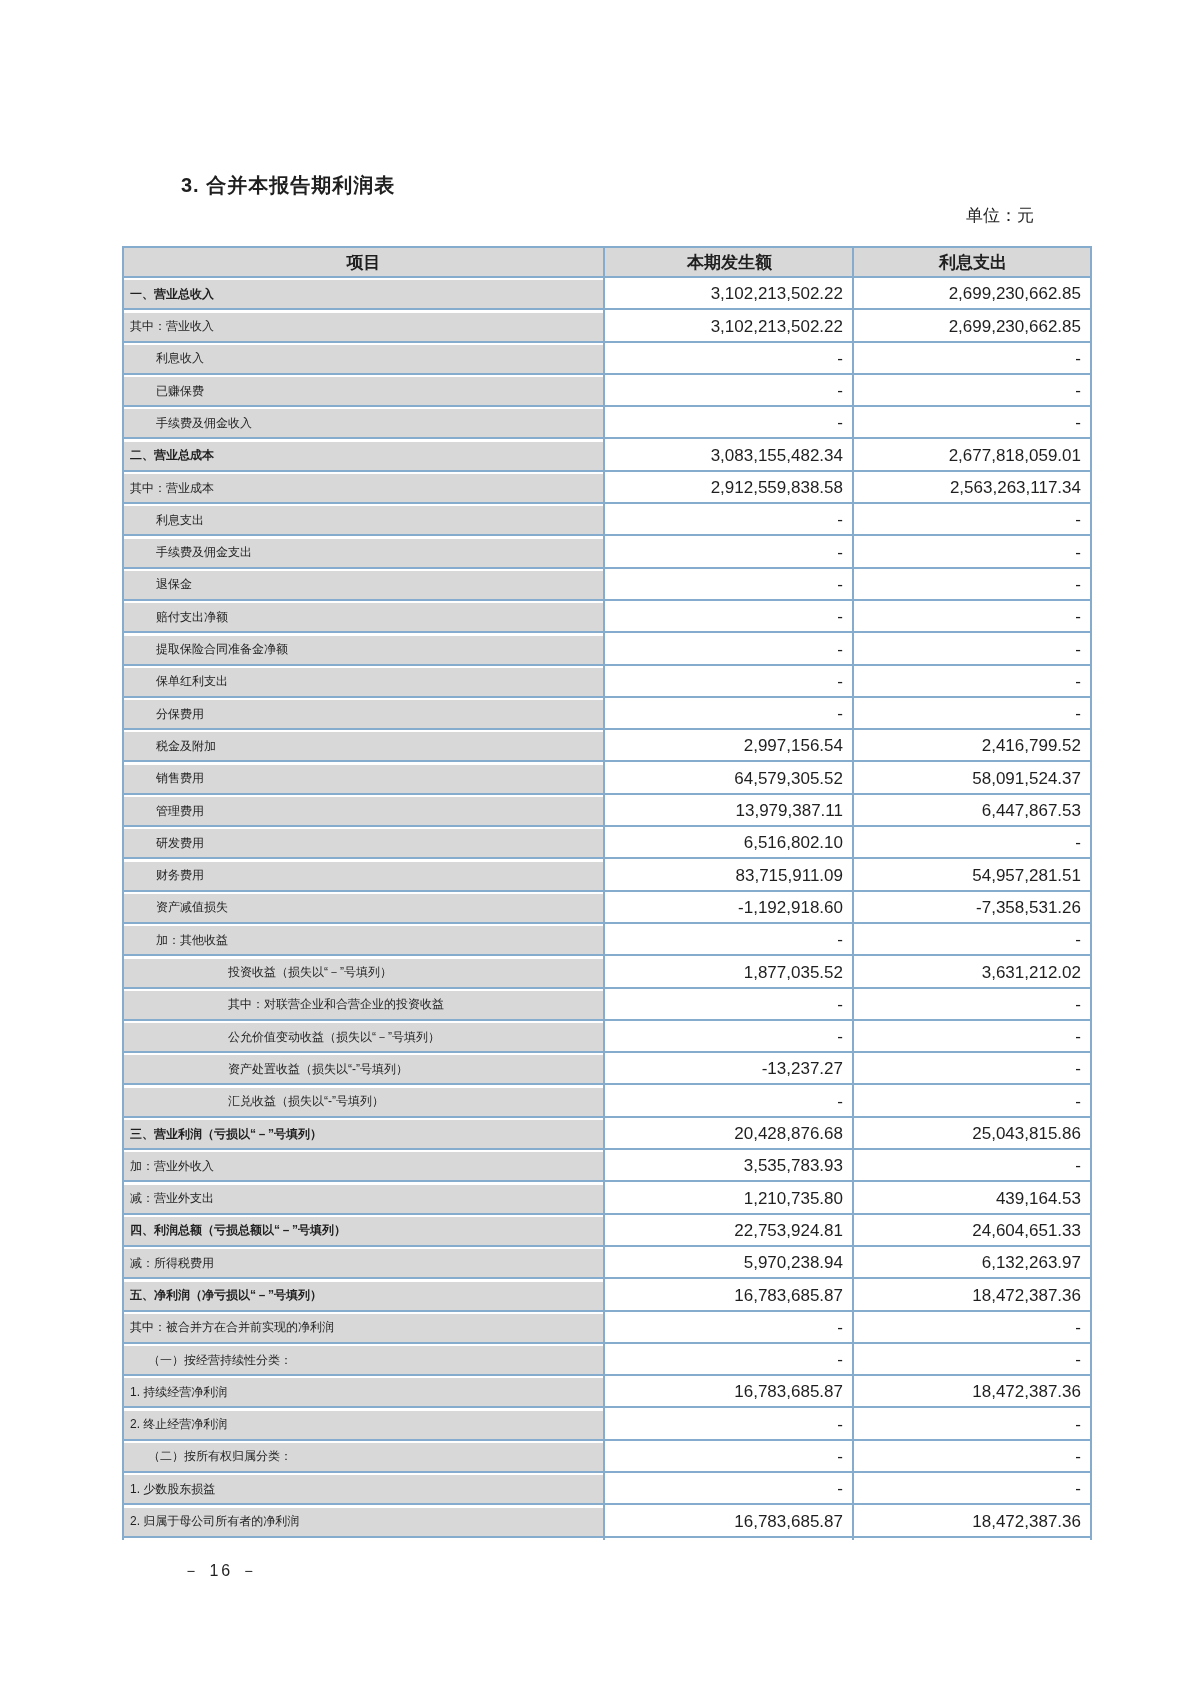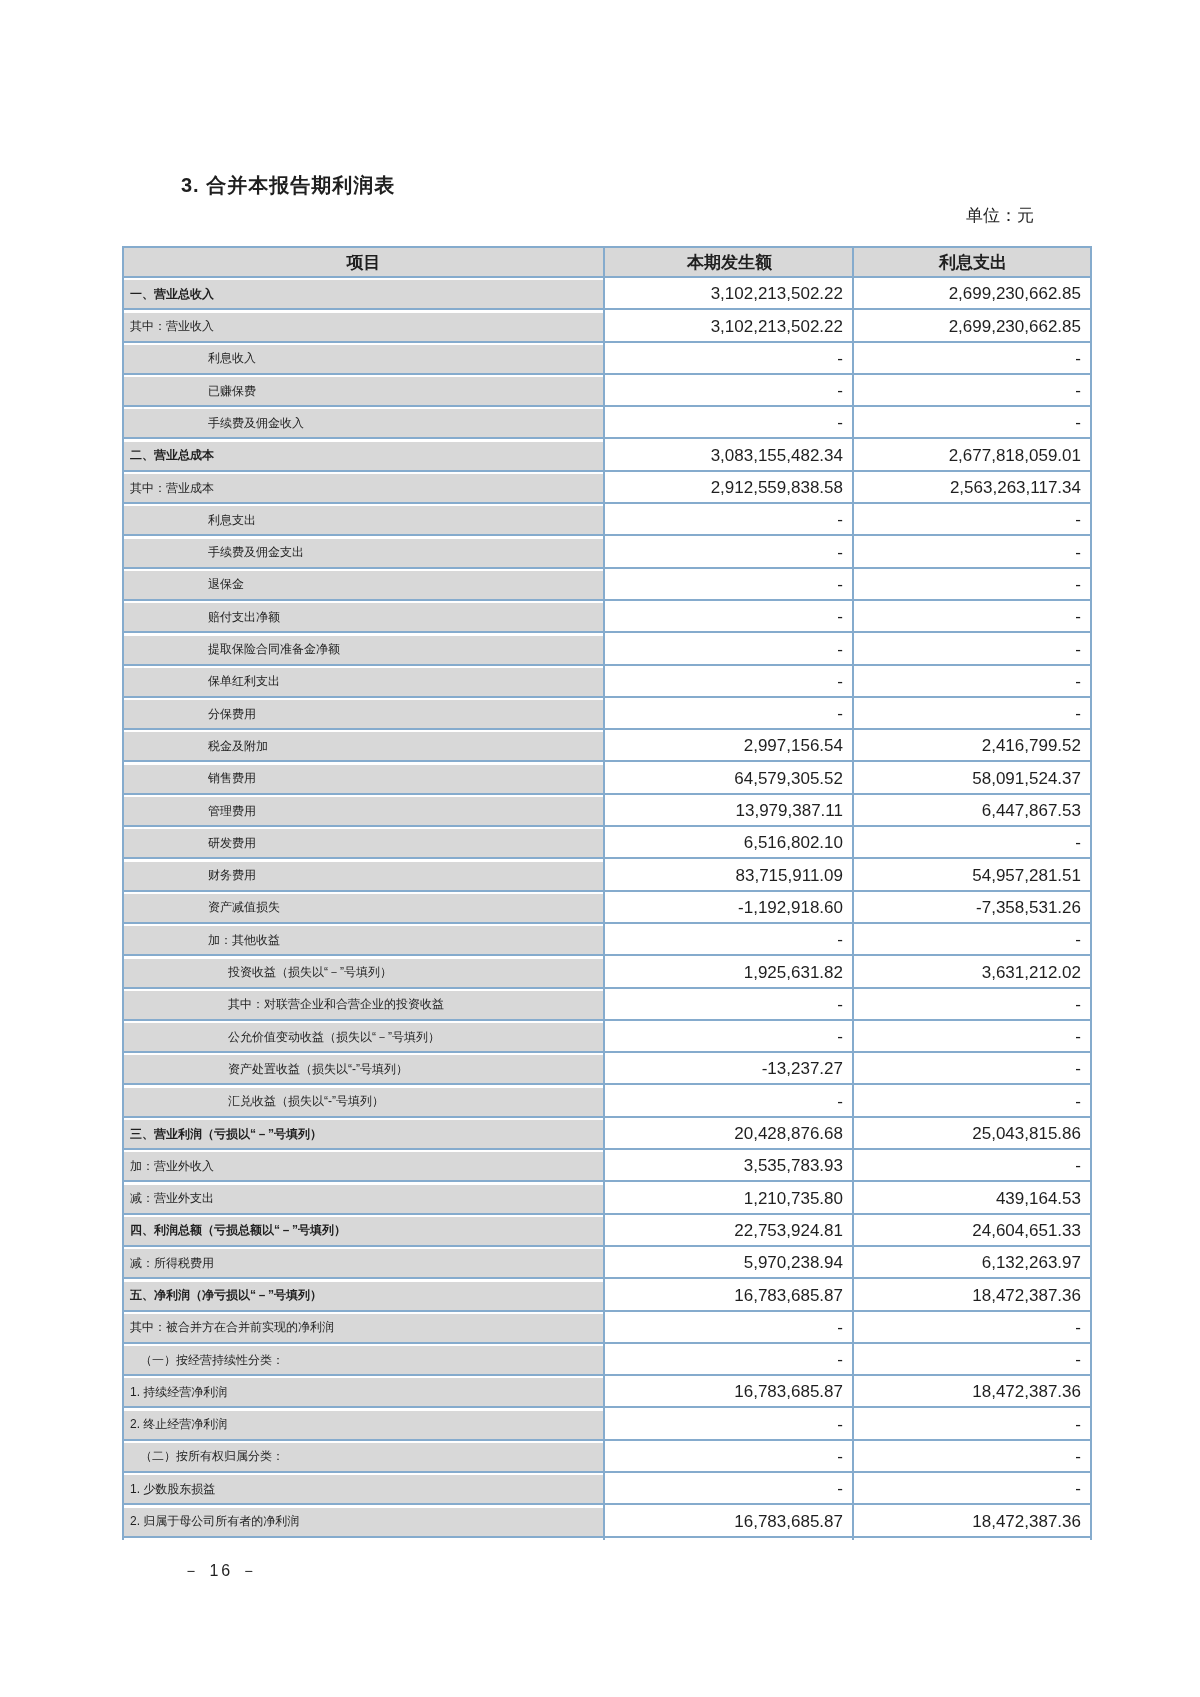--- a/index.html
+++ b/index.html
@@ -67,22 +67,22 @@
     width: 249px;
     background: #ffffff;
     justify-content: flex-end;
     padding-right: 11px;
     font-size: 17px;
   }
   .c-val2 { width: 238px; }
   .hrow .cell { background: #d8d8d8; font-weight: bold; justify-content: center; padding: 8px; font-size: 17px; text-align: center; }
   .bold { font-weight: bold; }
   .ind0 { padding-left: 8px; }
-  .ind1 { padding-left: 18px; }
-  .ind2 { padding-left: 86px; }
+  .ind1 { padding-left: 26px; }
+  .ind2 { padding-left: 34px; }
   .ind3 { padding-left: 106px; }
   .pagenum {
     position: absolute;
     left: 183px;
     top: 1561px;
     font-size: 16px;
     letter-spacing: 3px;
   }
 </style>
 </head>
@@ -201,21 +201,21 @@
           <div class="cell c-val">-1,192,918.60</div>
           <div class="cell c-val c-val2">-7,358,531.26</div>
         </div>
         <div class="row">
           <div class="cell c-label ind2">加：其他收益</div>
           <div class="cell c-val">-</div>
           <div class="cell c-val c-val2">-</div>
         </div>
         <div class="row">
           <div class="cell c-label ind3">投资收益（损失以“－”号填列）</div>
-          <div class="cell c-val">1,925,631.82</div>
+          <div class="cell c-val">1,877,035.52</div>
           <div class="cell c-val c-val2">3,631,212.02</div>
         </div>
         <div class="row">
           <div class="cell c-label ind3">其中：对联营企业和合营企业的投资收益</div>
           <div class="cell c-val">-</div>
           <div class="cell c-val c-val2">-</div>
         </div>
         <div class="row">
           <div class="cell c-label ind3">公允价值变动收益（损失以“－”号填列）</div>
           <div class="cell c-val">-</div>

